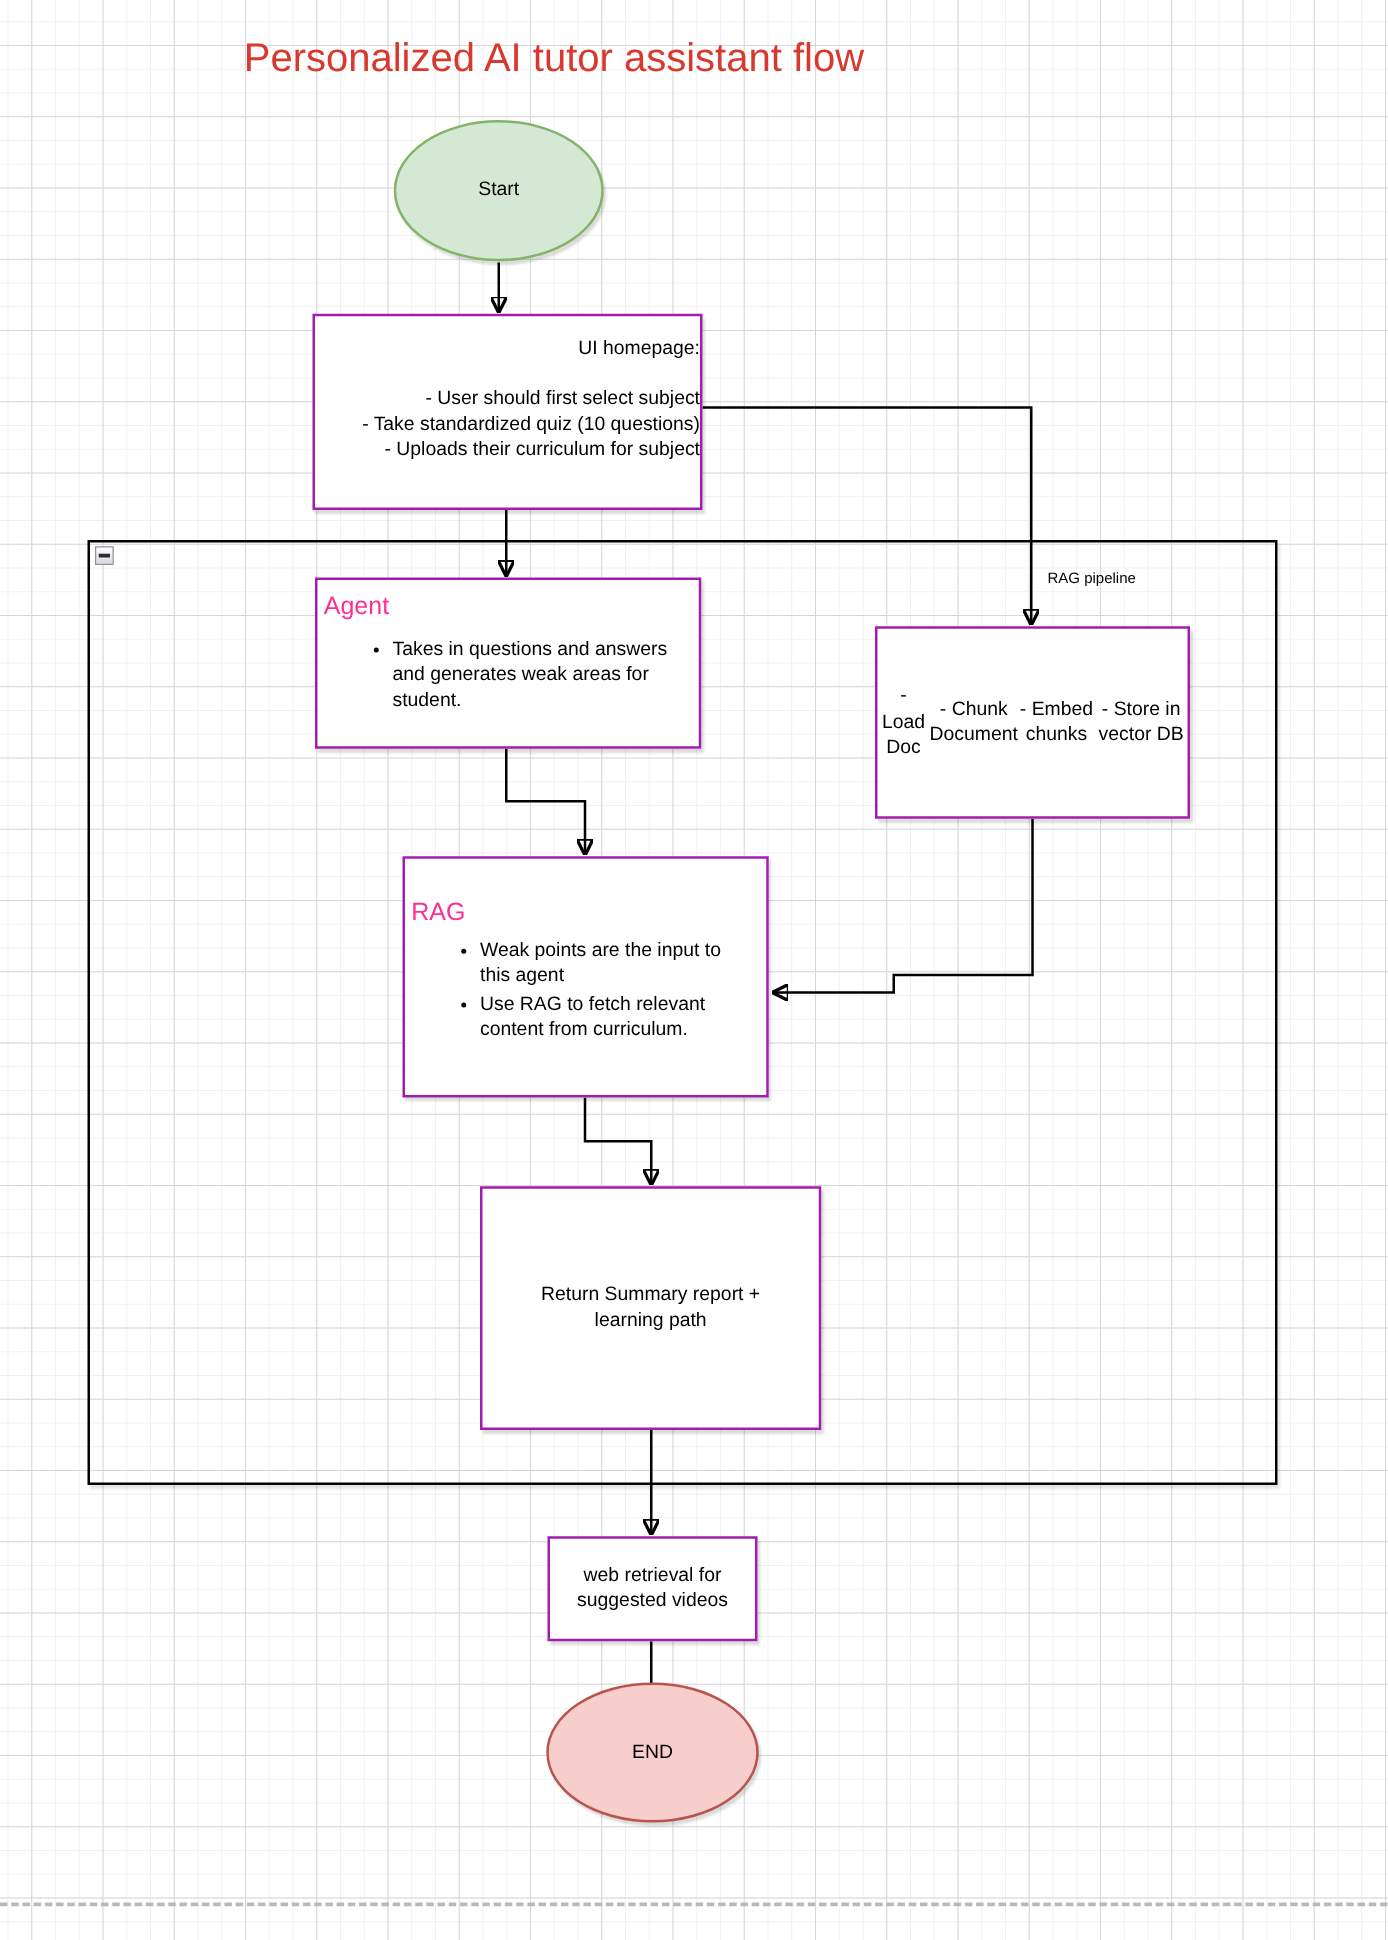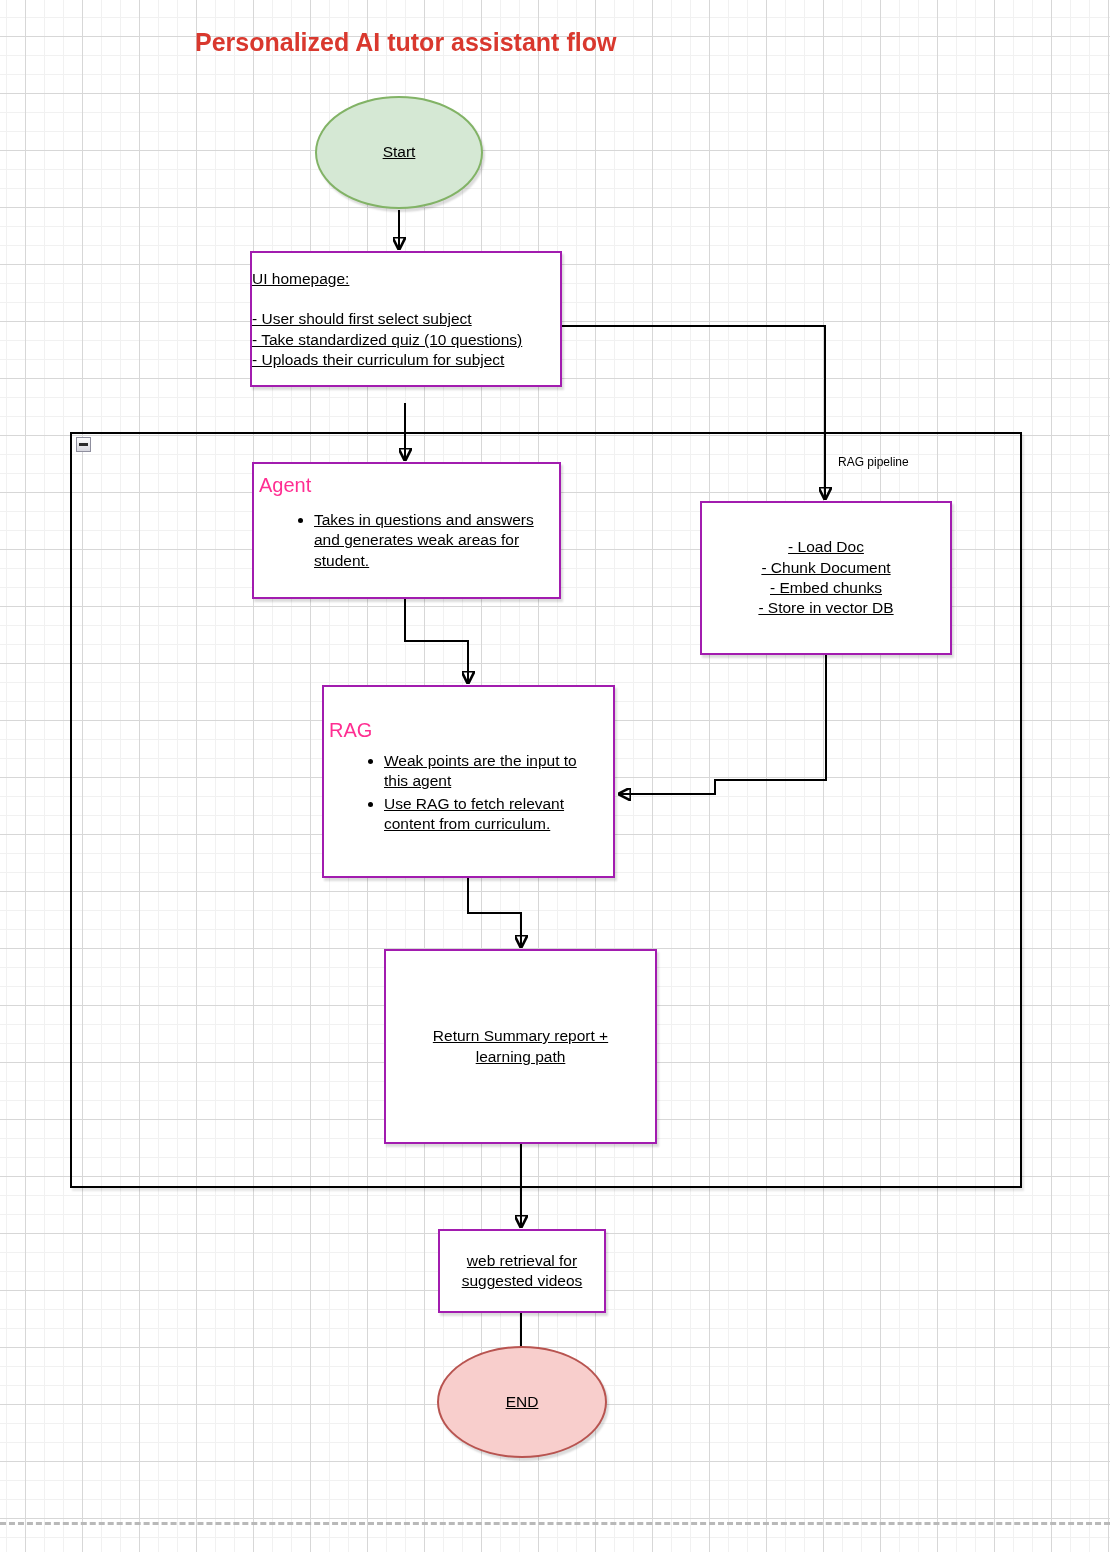--- a/index.html
+++ b/index.html
@@ -11,49 +11,49 @@
       linear-gradient(#d7d7d7 1px, transparent 1px),
       linear-gradient(90deg, #d7d7d7 1px, transparent 1px),
       linear-gradient(#f1f1f1 1px, transparent 1px),
       linear-gradient(90deg, #f1f1f1 1px, transparent 1px);
     background-size:57px 57px,57px 57px,19px 19px,19px 19px;
     background-position:25px 36px,25px 36px,6px 17px,6px 17px;
     color:#000;
   }
   .abs{position:absolute;}
   .title{
-    left:195px;top:28px;font-size:25px;color:#d9382e;white-space:nowrap;z-index:3;font-weight:bold;
+    left:195px;top:28px;font-size:32px;color:#d9382e;white-space:nowrap;z-index:3;
   }
   .shape{
     position:absolute;background:#fff;border:2px solid #a21caf;
     box-shadow:2px 3px 2px rgba(0,0,0,0.14);
-    box-sizing:border-box;font-size:15.5px;line-height:1.32;z-index:3;text-decoration:underline;
+    box-sizing:border-box;font-size:15.5px;line-height:1.32;z-index:3;
   }
   .ellipse{
     border-radius:50%;display:flex;align-items:center;justify-content:center;
   }
   .ellipse.green{background:#d5e8d4;border-color:#82b366;}
   .ellipse.red{background:#f8cecc;border-color:#b85450;}
-  .center-col{display:flex;flex-direction:column;align-items:center;justify-content:center;text-align:center;}
+  .center-col{display:flex;flex-direction:row;align-items:center;justify-content:center;text-align:center;}
   .container-box{
     position:absolute;left:70px;top:432px;width:952px;height:756px;
     border:2px solid #000;box-sizing:border-box;background:transparent;
     box-shadow:2px 3px 2px rgba(0,0,0,0.10);z-index:1;
   }
   .collapse-btn{
     position:absolute;left:4px;top:3px;width:15px;height:15px;
     background:linear-gradient(#fdfdfd,#d7d7df);
     border:1px solid #8f8f9e;box-sizing:border-box;
     display:flex;align-items:center;justify-content:center;
   }
   .collapse-btn .bar{width:9px;height:3px;background:#2b2b2b;}
   .pink-label{
     position:absolute;left:5px;top:8px;color:#ff2e92;font-size:20px;
   }
-  .ui-box{left:250px;top:251px;width:312px;height:136px;padding-top:16px;text-align:left;}
+  .ui-box{left:250px;top:251px;width:312px;height:157px;padding-top:16px;text-align:right;}
   .ui-box .gap{height:20px;}
   .agent-box{left:252px;top:462px;width:309px;height:137px;}
   .rag-box{left:322px;top:685px;width:293px;height:193px;}
   .bullets{margin:0;padding:0 8px 0 60px;text-align:left;}
   .bullets li{margin:0 0 2px 0;}
   .agent-box .bullets{margin-top:46px;}
   .rag-box .bullets{margin-top:64px;}
   .loaddoc-box{left:700px;top:501px;width:252px;height:154px;}
   .return-box{left:384px;top:949px;width:273px;height:195px;padding:0 20px;}
   .webret-box{left:438px;top:1229px;width:168px;height:84px;padding:0 12px;}

